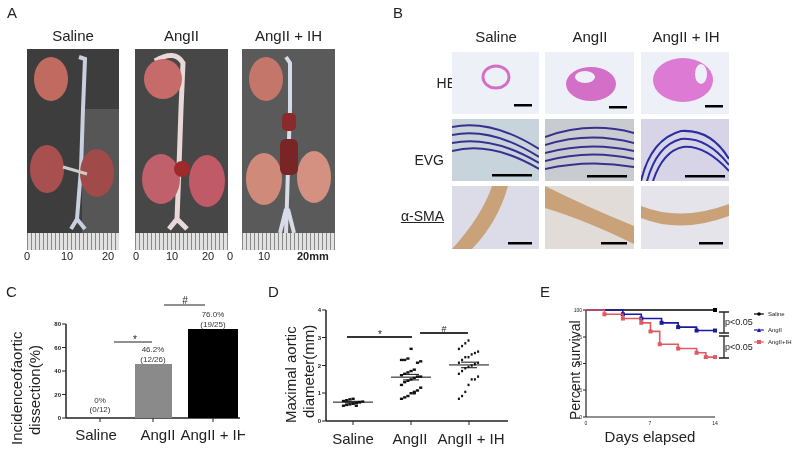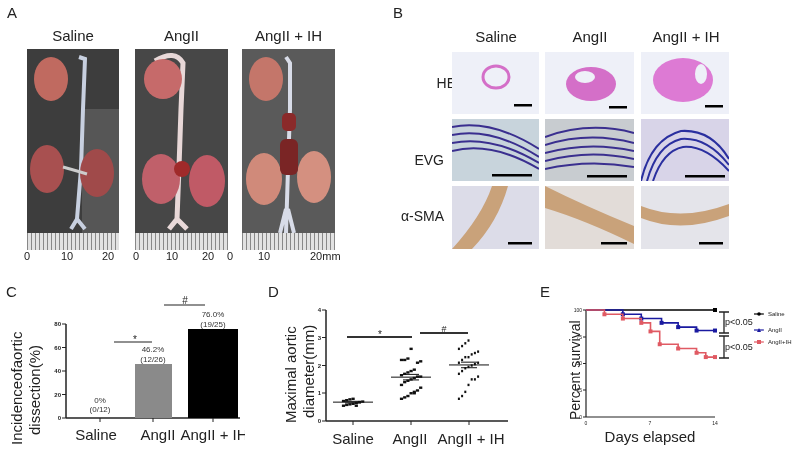--- a/index.html
+++ b/index.html
@@ -63,31 +63,31 @@
 <div class="ruler" style="left:242px;top:233px;width:93px;"></div>
 
 <div class="abs tick-label" style="left:24px;top:250px;">0</div>
 <div class="abs tick-label" style="left:61px;top:250px;">10</div>
 <div class="abs tick-label" style="left:102px;top:250px;">20</div>
 <div class="abs tick-label" style="left:133px;top:250px;">0</div>
 <div class="abs tick-label" style="left:166px;top:250px;">10</div>
 <div class="abs tick-label" style="left:202px;top:250px;">20</div>
 <div class="abs tick-label" style="left:227px;top:250px;">0</div>
 <div class="abs tick-label" style="left:258px;top:250px;">10</div>
-<div class="abs tick-label" style="left:310px;top:250px;">20mm</div>
+<div class="abs tick-label" style="left:297px;top:250px;font-weight:bold;">20mm</div>
 
 <div class="abs panel-label" style="left:393px;top:4px;">B</div>
 
 <div class="abs col-title" style="left:452px;top:28px;width:88px;">Saline</div>
 <div class="abs col-title" style="left:545px;top:28px;width:90px;">AngII</div>
 <div class="abs col-title" style="left:641px;top:28px;width:90px;">AngII + IH</div>
 
 <div class="abs row-label" style="left:412px;top:75px;width:44px;">HE</div>
 <div class="abs row-label" style="left:400px;top:152px;width:44px;">EVG</div>
-<div class="abs row-label" style="left:390px;top:208px;width:54px;">α-SMA</div>
+<div class="abs row-label" style="left:390px;top:208px;width:54px;text-decoration:underline;">α-SMA</div>
 
 <div class="histo" style="left:452px;top:52px;width:87px;height:62px;background:#eef0f8;">
   <svg width="87" height="62">
       <ellipse cx="44" cy="25" rx="13" ry="11" fill="none" stroke="#d46fc8" stroke-width="3"></ellipse>
       <rect x="62" y="52" width="18" height="2.5" fill="#000"></rect>
     </svg>
 </div>
 <div class="histo" style="left:545px;top:52px;width:89px;height:62px;background:#eef0f8;">
   <svg width="89" height="62">
       <ellipse cx="46" cy="32" rx="25" ry="17" fill="#d46fc8"></ellipse>

